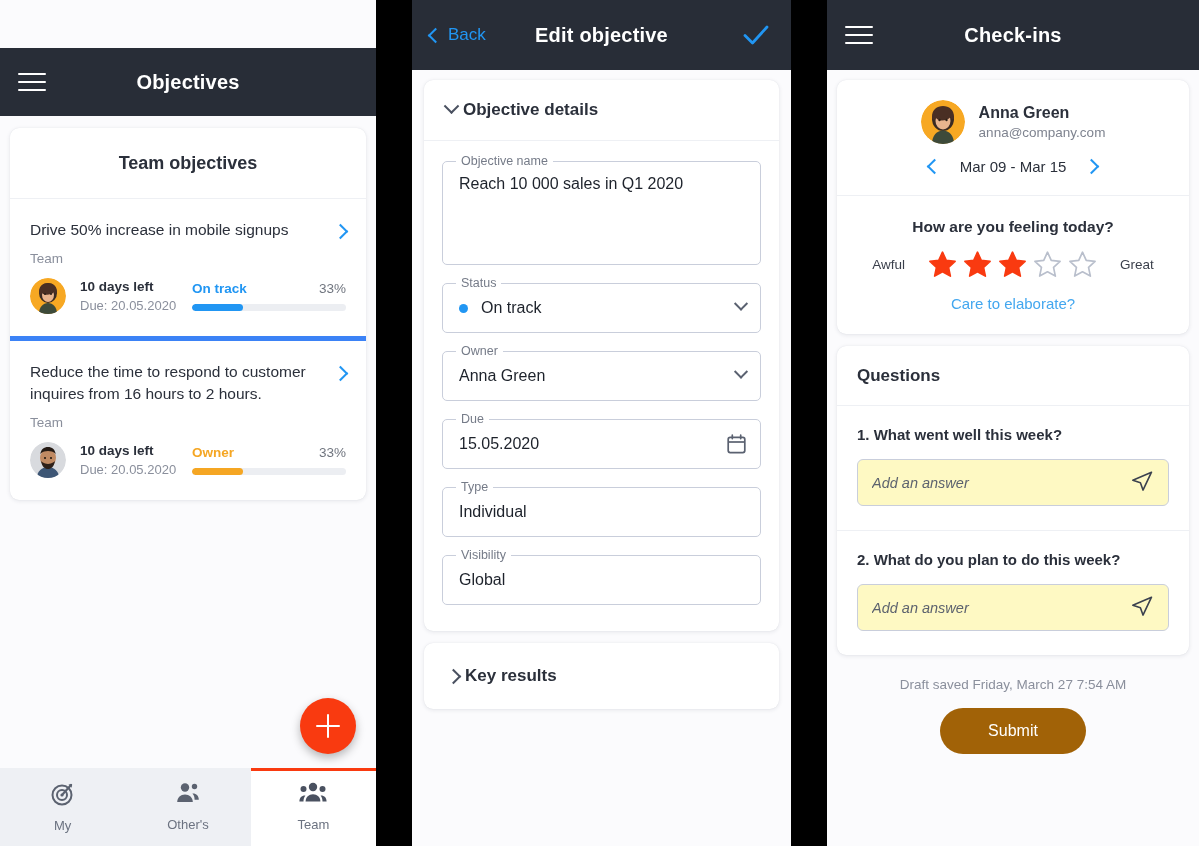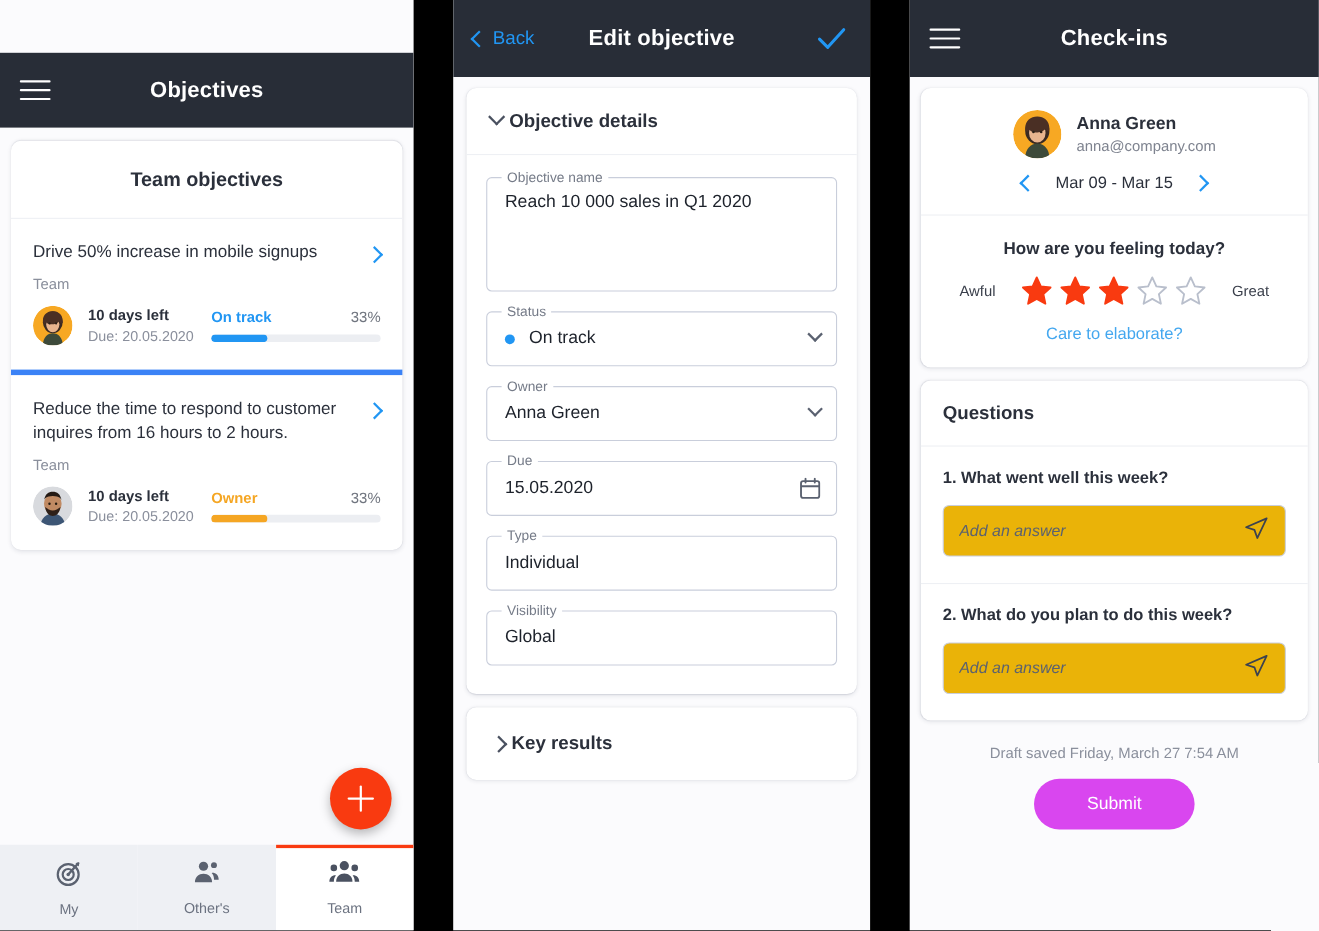--- a/index.html
+++ b/index.html
@@ -120,30 +120,30 @@
   .mood-q { text-align: center; font-size: 15.5px; font-weight: bold; color: #2b303b; padding: 22px 0 14px; }
   .stars-row { display: flex; align-items: center; justify-content: center; gap: 15px; padding-bottom: 16px; }
   .mood-end { font-size: 13.5px; color: #3a3f4b; }
   .elab { text-align: center; font-size: 15px; color: #43a7ef; padding-bottom: 22px; cursor: pointer; }
   .q-head { font-size: 17px; font-weight: bold; color: #2b303b; padding: 20px 20px 19px; border-bottom: 1px solid #eef0f4; }
   .q-block { padding: 20px 20px 24px; border-bottom: 1px solid #eef0f4; }
   .q-block:last-child { border-bottom: none; }
   .q-text { font-size: 15px; font-weight: bold; color: #2b303b; }
   .q-input {
     margin-top: 16px; border: 1px solid #c9cedb; border-radius: 6px; height: 47px;
-    display: flex; align-items: center; padding: 0 14px; background: #eab308;
+    display: flex; align-items: center; padding: 0 14px; background: #fef9c3;
   }
   .q-input input {
     flex: 1; border: none; outline: none; font-size: 14.5px; font-style: italic;
     color: #5c626e; font-family: "Liberation Sans", sans-serif; background: transparent;
   }
   .q-input input::placeholder { color: #5c626e; font-style: italic; }
   .draft { text-align: center; font-size: 13.5px; color: #8a8f9c; margin-top: 22px; }
   .submit {
-    display: block; margin: 16px auto 0; background: #d946ef; color: #fff;
+    display: block; margin: 16px auto 0; background: #a16207; color: #fff;
     border: none; border-radius: 24px; font-size: 16px; padding: 14px 48px;
     cursor: pointer; font-family: "Liberation Sans", sans-serif;
   }
 </style>
 </head>
 <body>
 
 <div class="stage">
 
   <div class="panel panel-1">

